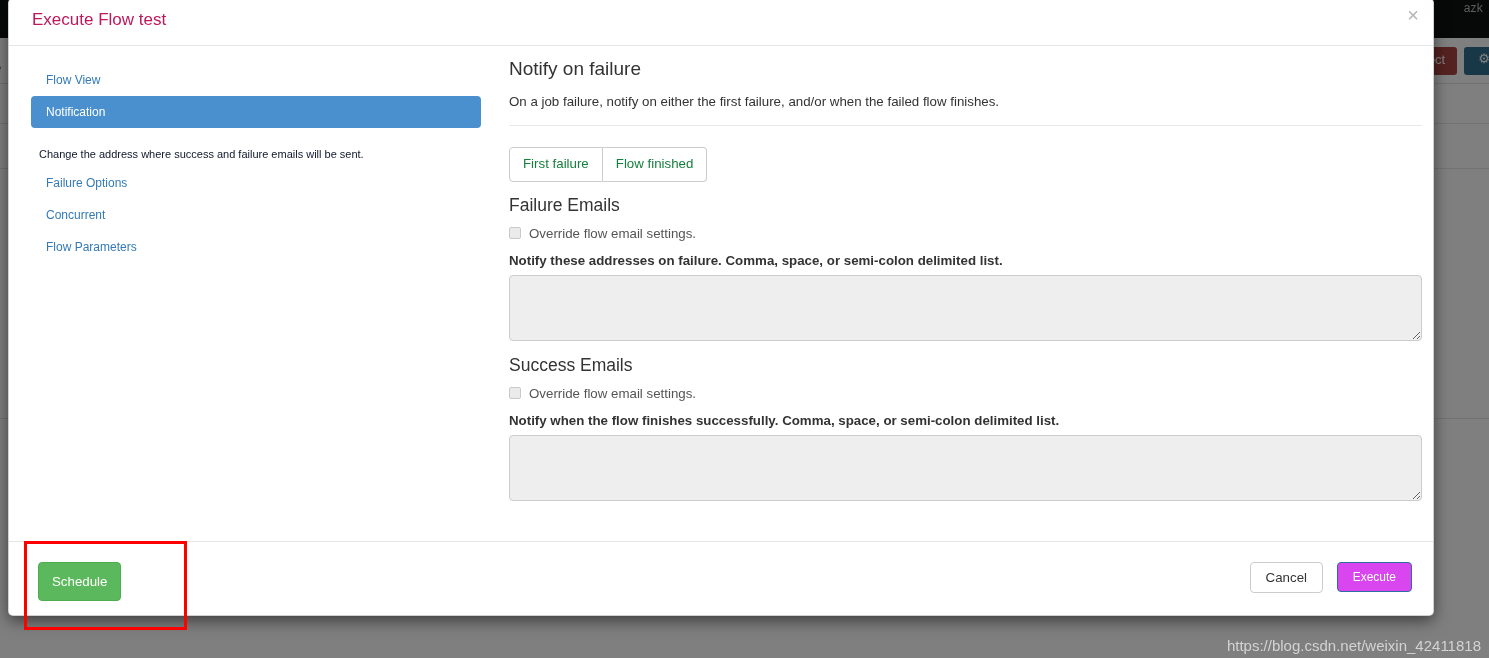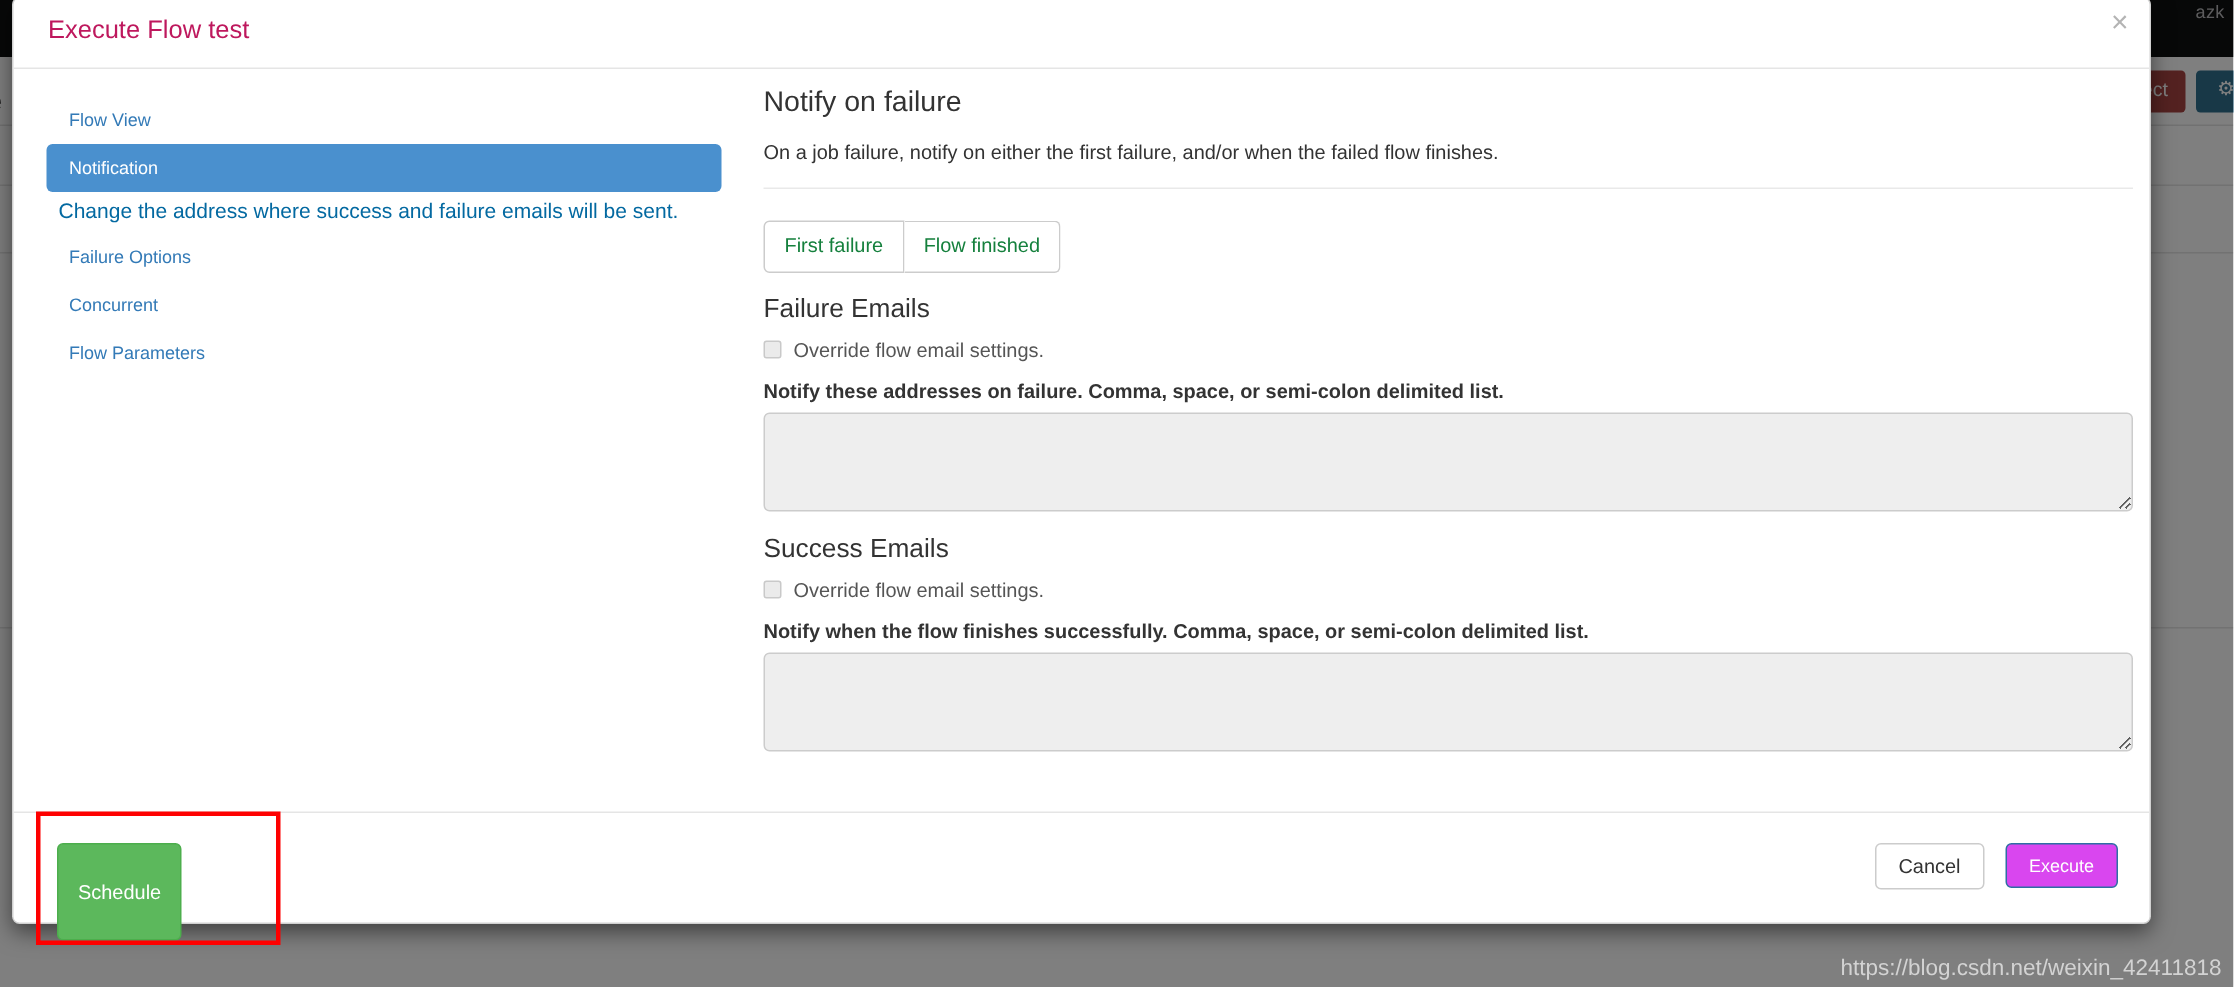--- a/index.html
+++ b/index.html
@@ -155,23 +155,23 @@
     text-decoration: none;
     border-radius: 4px;
     box-sizing: border-box;
     cursor: pointer;
   }
   .side-item.active {
     background: #4a90ce;
     color: #ffffff;
   }
   .side-desc {
-    font-size: 14px;
-    color: #0369a1;
-    padding: 2px 0 4px 8px;
+    font-size: 11px;
+    color: #0f172a;
+    padding: 18px 0 4px 8px;
     line-height: 1.5;
   }
 
   
   .panel {
     position: absolute;
     left: 500px;
     top: 13px;
     width: 913px;
   }
@@ -274,21 +274,21 @@
     box-sizing: border-box;
   }
   .btn-schedule {
     position: absolute;
     left: 29px;
     top: 20px;
     background: #5cb85c;
     border: 1px solid #4cae4c;
     color: #ffffff;
     font-size: 13.3px;
-    padding: 24px 13px;
+    padding: 11px 13px;
     border-radius: 4px;
     cursor: pointer;
     font-family: "Liberation Sans", sans-serif;
   }
   .btn-cancel {
     position: absolute;
     right: 110px;
     top: 20px;
     background: #ffffff;
     border: 1px solid #cccccc;

